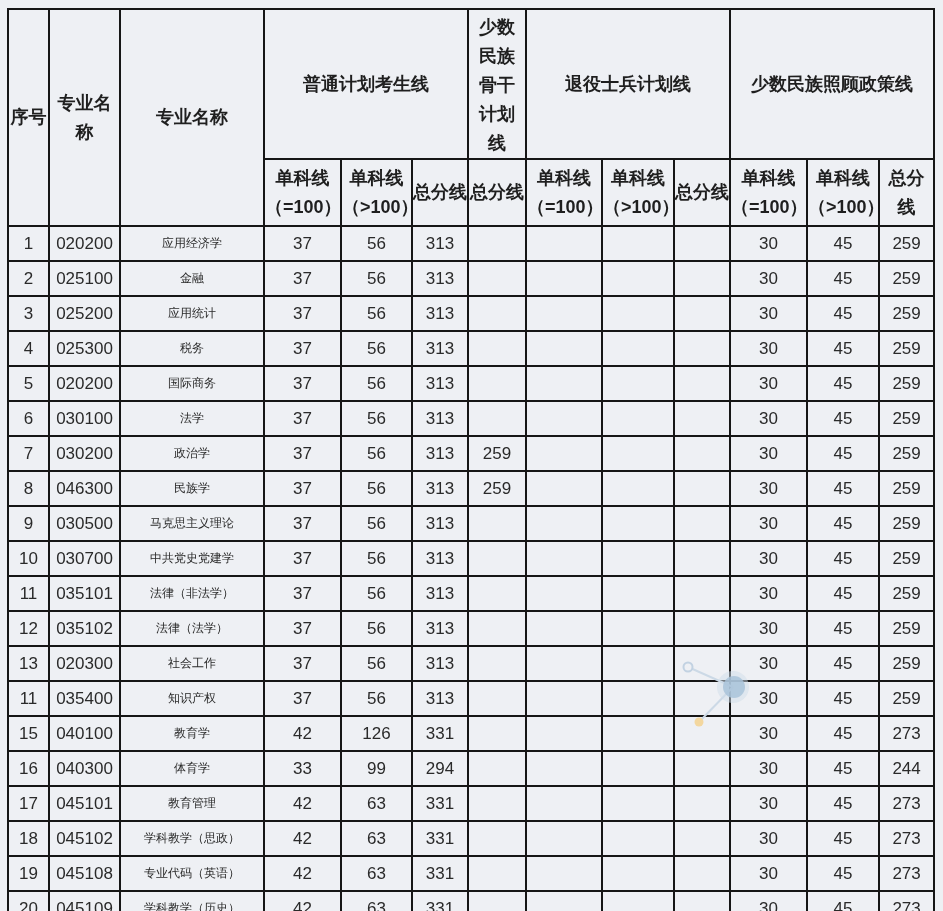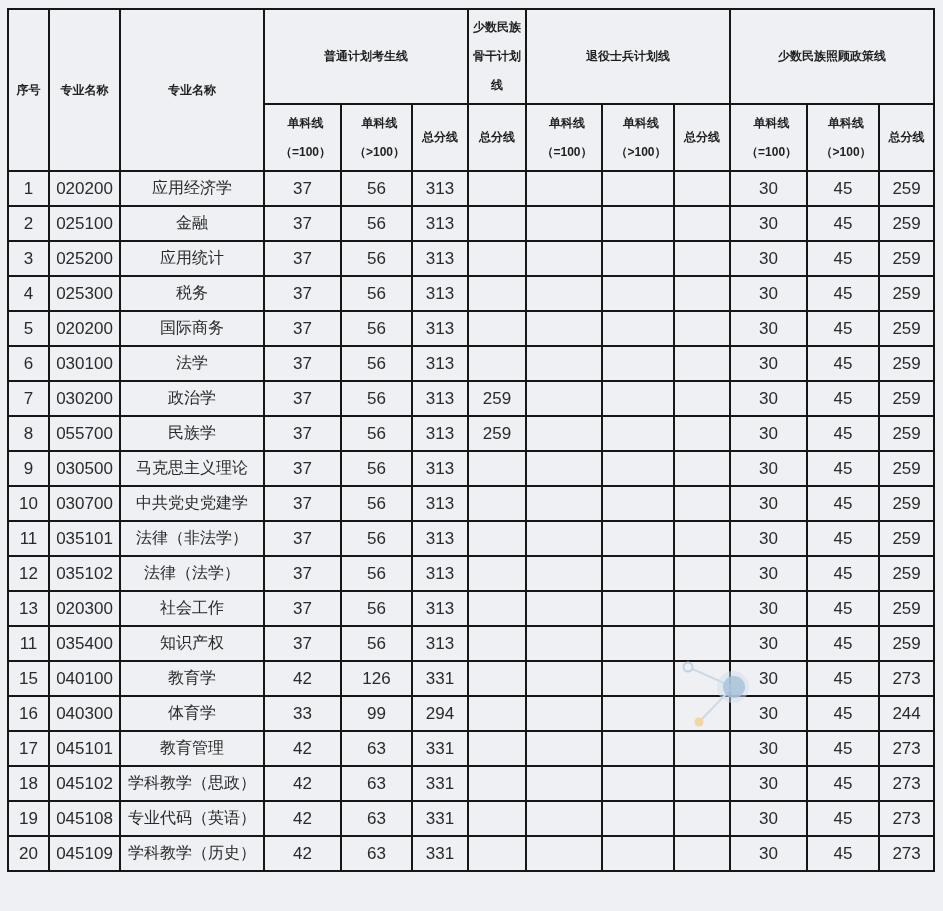--- a/index.html
+++ b/index.html
@@ -25,41 +25,41 @@
   .score-table th, .score-table td {
     border: 2px solid #161616;
     padding: 0;
     text-align: center;
     vertical-align: middle;
     overflow: hidden;
     box-sizing: border-box;
   }
   .score-table thead th {
     font-weight: 700;
-    font-size: 12px;
+    font-size: 18px;
     line-height: 29px;
     color: #1f1f1f;
   }
   .row-group th { height: 95px; }
   .row-sub th   { height: 67px; }
   th.backbone-head {
     vertical-align: top;
     padding-top: 3px;
     line-height: 31px;
     word-break: break-all;
     padding-left: 3px; padding-right: 3px;
   }
-  .sub-line { display: block; padding-left: 6px; }
+  .sub-line { display: block; }
   .score-table tbody td {
     height: 35px;
     font-size: 17px;
     font-weight: 400;
     color: #2a2a2a;
   }
-  .score-table tbody td.cell-name { font-size: 16px; }
+  .score-table tbody td.cell-name { font-size: 12px; }
   .watermark {
     position: absolute;
     left: 660px; top: 645px;
     pointer-events: none;
   }
 </style>
 </head>
 <body>
 
 <div class="stage">
@@ -222,21 +222,21 @@
           <td class="cell-backbone-total">259</td>
           <td class="cell-veteran-single-eq100"></td>
           <td class="cell-veteran-single-gt100"></td>
           <td class="cell-veteran-total"></td>
           <td class="cell-policy-single-eq100">30</td>
           <td class="cell-policy-single-gt100">45</td>
           <td class="cell-policy-total">259</td>
         </tr>
         <tr>
           <td class="cell-no">8</td>
-          <td class="cell-code">055700</td>
+          <td class="cell-code">046300</td>
           <td class="cell-name">民族学</td>
           <td class="cell-regular-single-eq100">37</td>
           <td class="cell-regular-single-gt100">56</td>
           <td class="cell-regular-total">313</td>
           <td class="cell-backbone-total">259</td>
           <td class="cell-veteran-single-eq100"></td>
           <td class="cell-veteran-single-gt100"></td>
           <td class="cell-veteran-total"></td>
           <td class="cell-policy-single-eq100">30</td>
           <td class="cell-policy-single-gt100">45</td>

